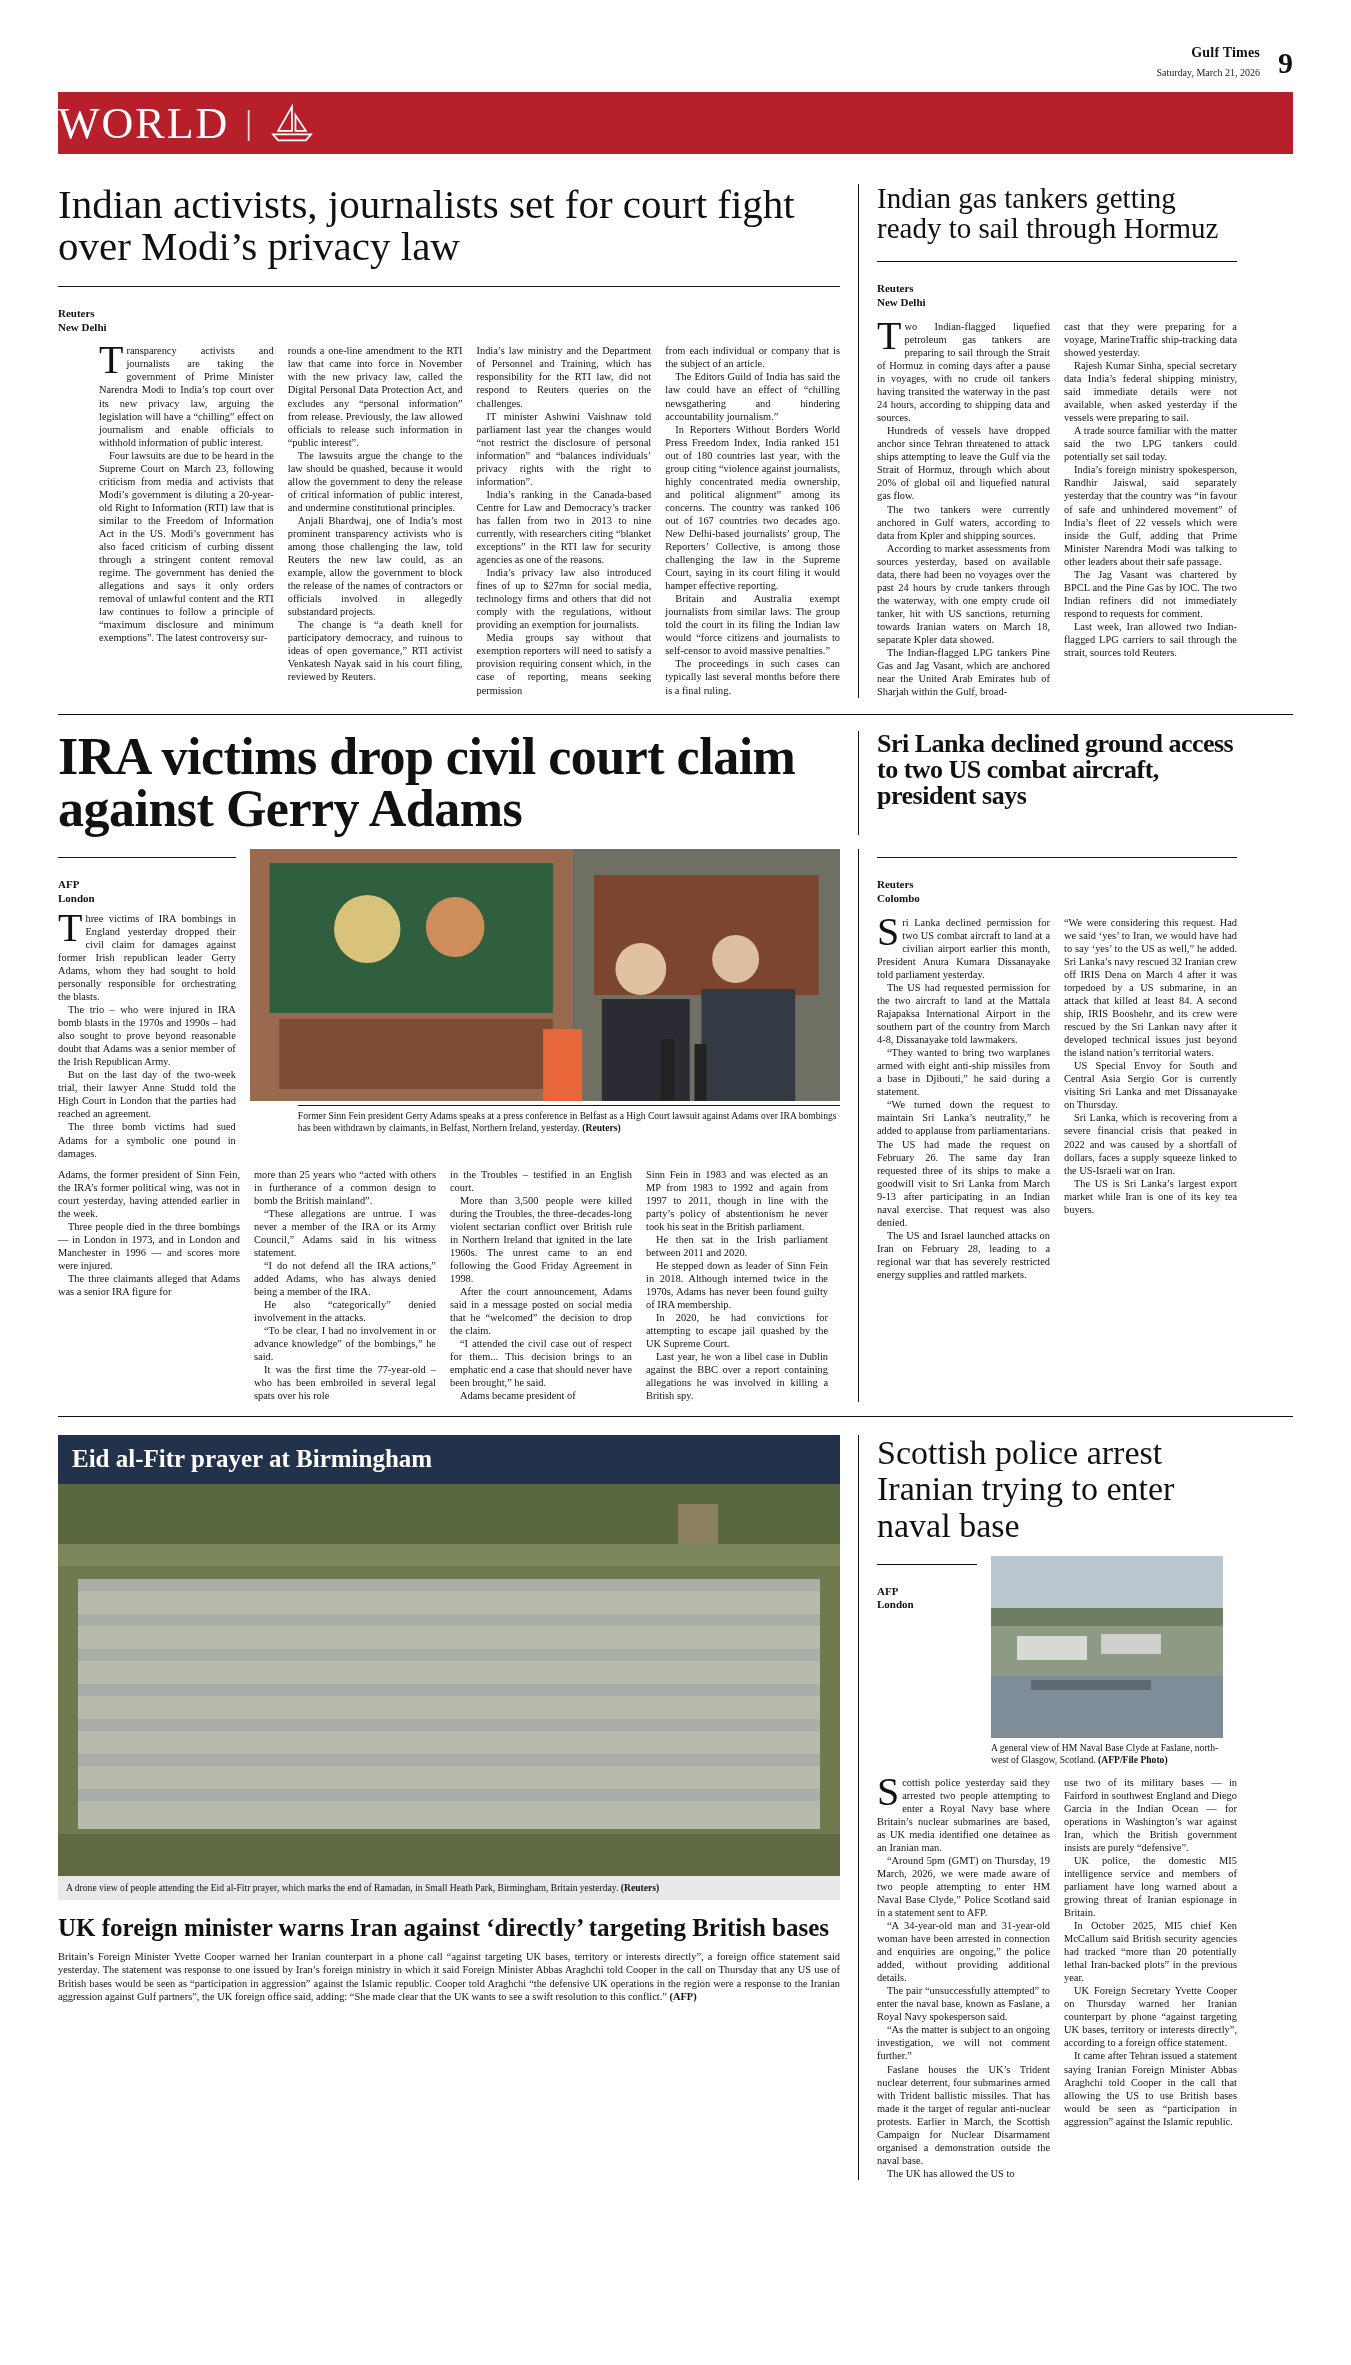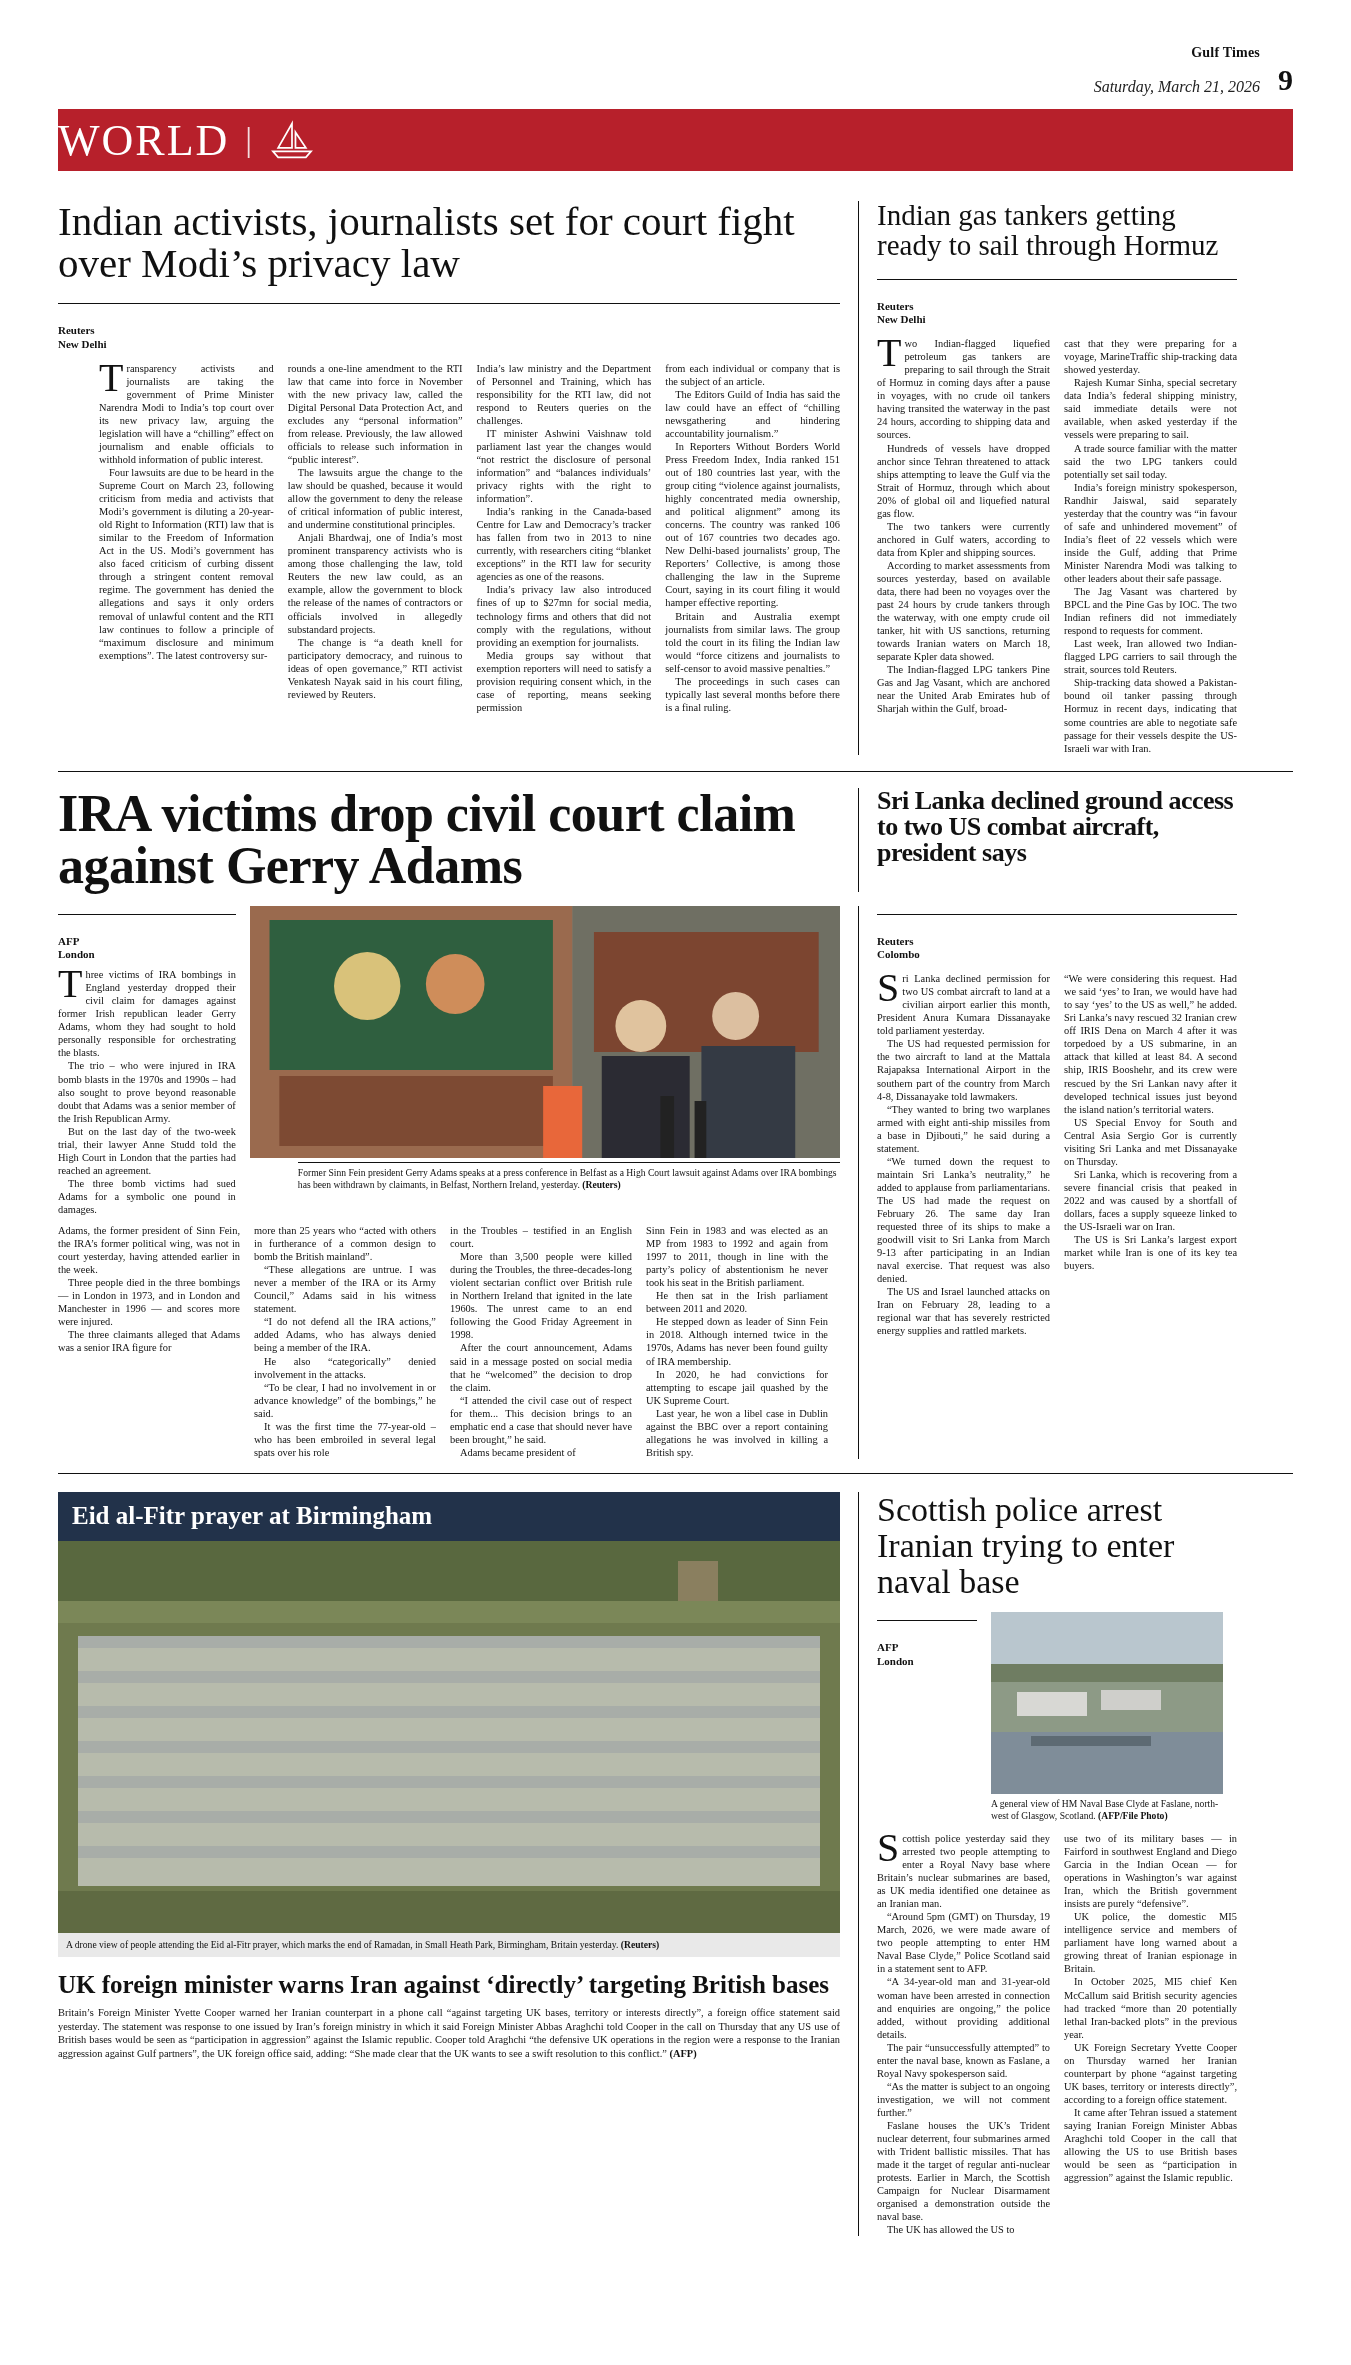--- a/index.html
+++ b/index.html
@@ -10,21 +10,21 @@
     font-family:"Liberation Serif", serif;
     color:#111;
     position:relative;
   }
   .page { position:relative; width:1351px; height:2365px; padding:0 58px; }
 
   
   .masthead { display:flex; justify-content:flex-end; align-items:flex-end; padding-top:46px; }
   .masthead-inner { text-align:right; line-height:1.05; }
   .mh-title { font-family:"Liberation Serif", serif; font-size:14px; font-weight:bold; letter-spacing:.2px; }
-  .mh-date { font-size:16px; color:#222; margin-top:18px;font-style:italic; }
+  .mh-date { font-size:10px; color:#222; margin-top:7px; }
   .mh-page { font-size:30px; font-weight:bold; margin-left:18px; line-height:1; }
   .masthead-row { display:flex; align-items:flex-end; }
 
   .section-bar {
     margin-top:14px;
     height:62px;
     background:#b7202b;
     display:flex; align-items:center; justify-content:flex-start;
     padding-right:22px;
   }
@@ -185,21 +185,20 @@
           <p>According to market assessments from sources yesterday, based on available data, there had been no voyages over the past 24 hours by crude tankers through the waterway, with one empty crude oil tanker, hit with US sanctions, returning towards Iranian waters on March 18, separate Kpler data showed.</p>
           <p>The Indian-flagged LPG tankers Pine Gas and Jag Vasant, which are anchored near the United Arab Emirates hub of Sharjah within the Gulf, broad-</p>
         </div>
         <div class="col" style="width:173px;">
           <p class="first">cast that they were preparing for a voyage, MarineTraffic ship-tracking data showed yesterday.</p>
           <p>Rajesh Kumar Sinha, special secretary data India’s federal shipping ministry, said immediate details were not available, when asked yesterday if the vessels were preparing to sail.</p>
           <p>A trade source familiar with the matter said the two LPG tankers could potentially set sail today.</p>
           <p>India’s foreign ministry spokesperson, Randhir Jaiswal, said separately yesterday that the country was “in favour of safe and unhindered movement” of India’s fleet of 22 vessels which were inside the Gulf, adding that Prime Minister Narendra Modi was talking to other leaders about their safe passage.</p>
           <p>The Jag Vasant was chartered by BPCL and the Pine Gas by IOC. The two Indian refiners did not immediately respond to requests for comment.</p>
           <p>Last week, Iran allowed two Indian-flagged LPG carriers to sail through the strait, sources told Reuters.</p>
-          <p>Ship-tracking data showed a Pakistan-bound oil tanker passing through Hormuz in recent days, indicating that some countries are able to negotiate safe passage for their vessels despite the US-Israeli war with Iran.</p>
         </div>
       </div>
     </div>
   </div>
 
   <hr class="rule" style="margin-top:16px;">
 
   <div class="ira">
     <div style="display:flex;">
       <div style="width:800px; padding-right:18px;">

